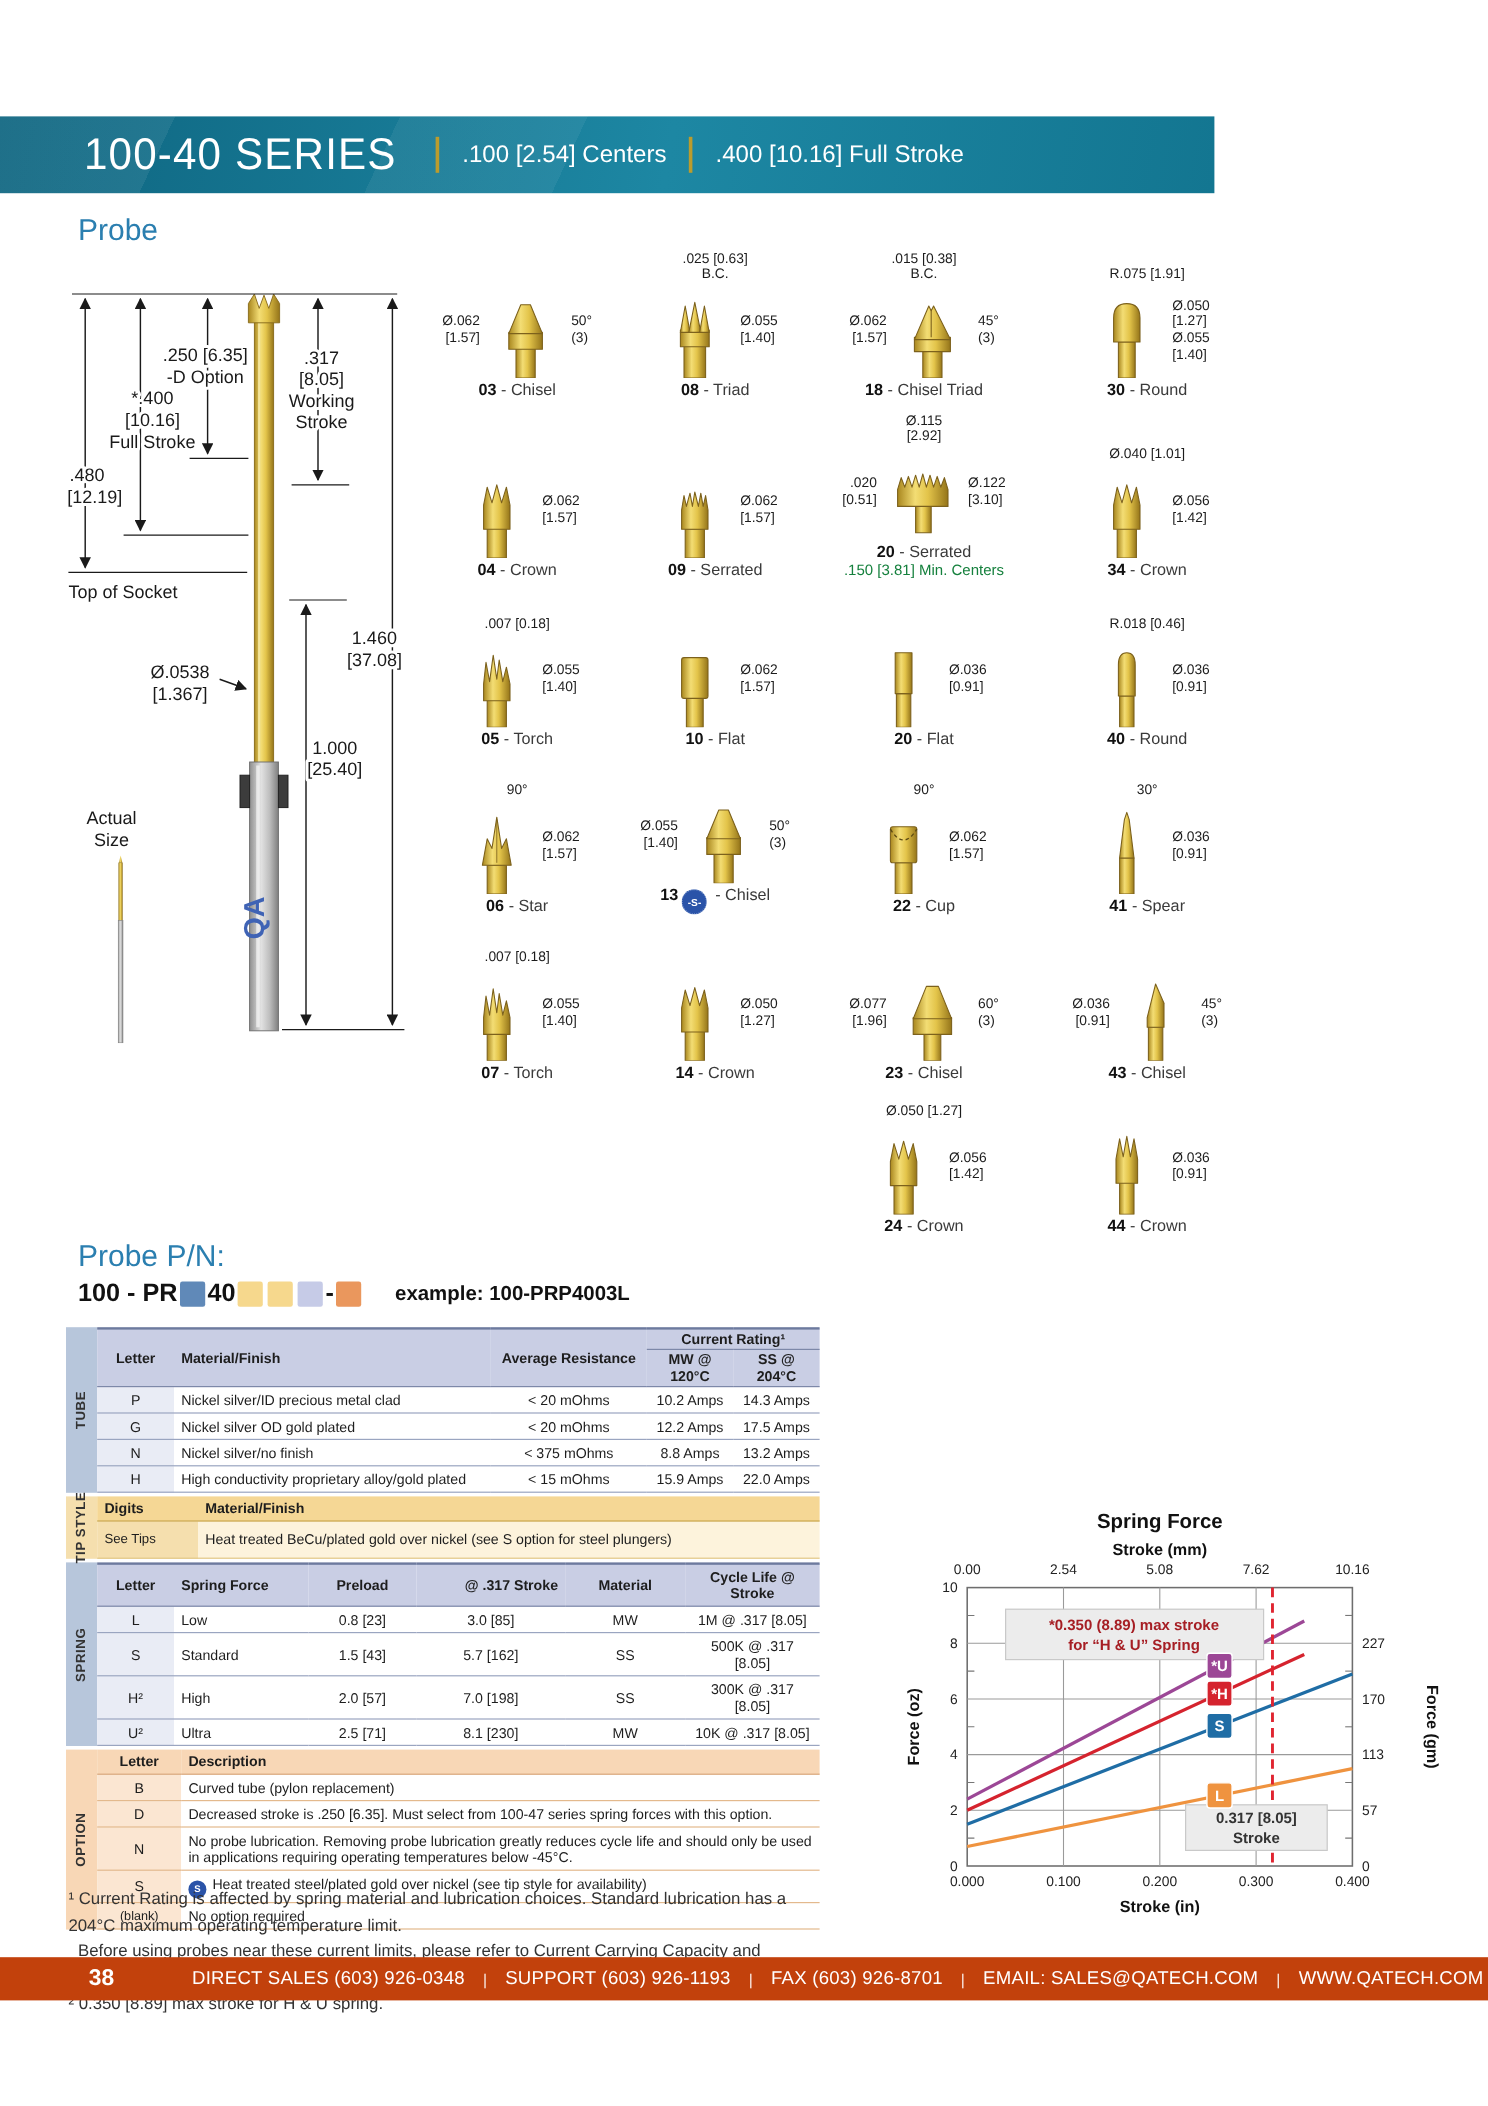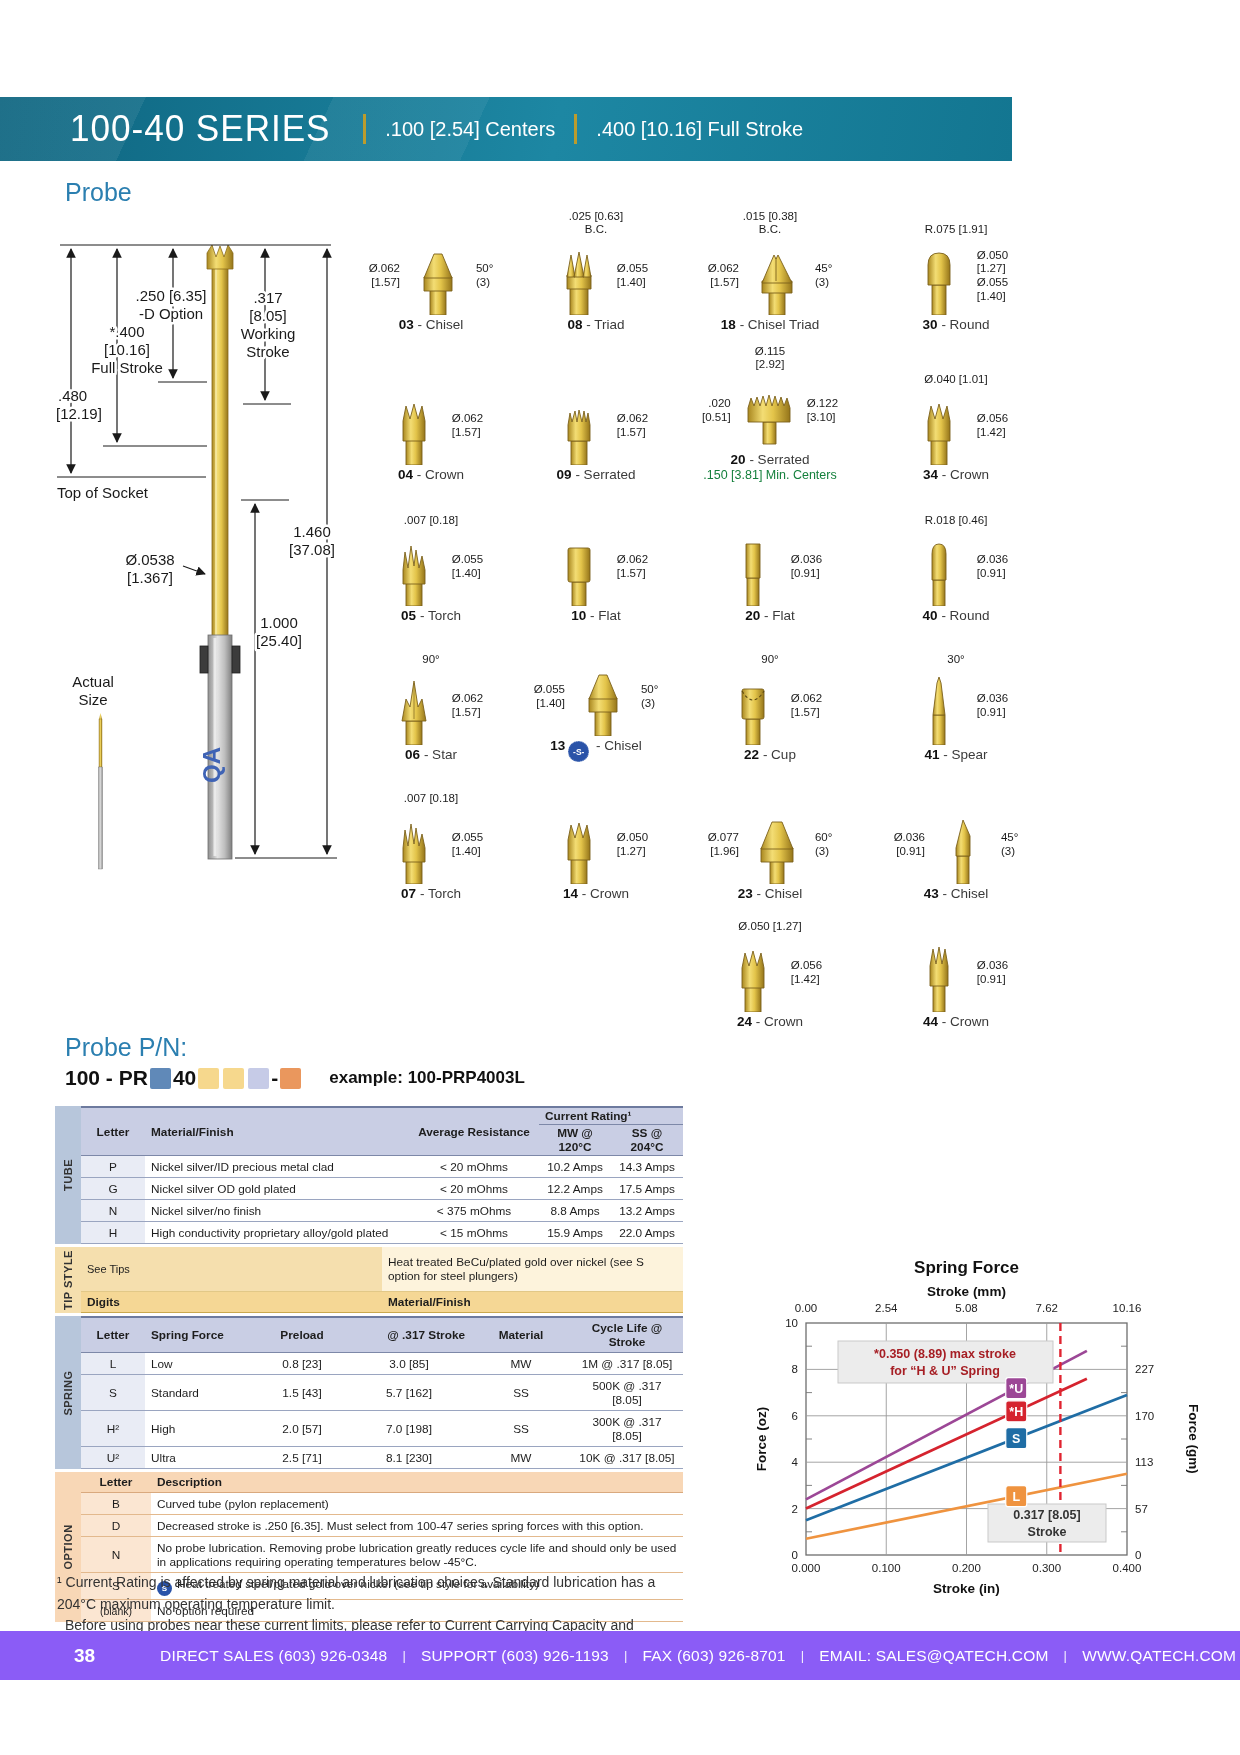--- a/index.html
+++ b/index.html
@@ -73,21 +73,21 @@
   .theme-peach td.letter{background:#fbe6d2;}
   .gear-icon{display:inline-flex;width:15px;height:15px;border-radius:50%;background:#2a53a8;
              color:#fff;font-size:8px;font-weight:bold;align-items:center;justify-content:center;
              vertical-align:-3px;margin-right:5px;}
 
   #footnotes{position:absolute;left:57px;top:1572px;width:630px;font-size:14px;
              line-height:1.55;color:#333;}
   #footnotes div:nth-child(2){padding-left:8px;}
 
   
-  .footer{position:absolute;left:0;top:1631px;width:1240px;height:49px;background:#8b5cf6;
+  .footer{position:absolute;left:0;top:1631px;width:1240px;height:36px;background:#c2410c;
           color:#fff;display:flex;align-items:center;}
   .page-num{padding-left:74px;width:86px;font-size:19px;font-weight:bold;flex:none;}
   .footer-items{display:flex;align-items:center;font-size:15.5px;letter-spacing:.2px;}
   .footer-items .sep{margin:0 15px;opacity:.9;font-size:13px;}
 
   #spring-chart{position:absolute;left:688px;top:1248px;}
   #probe-diagram{position:absolute;left:55px;top:205px;}
   svg text{font-family:"Liberation Sans",sans-serif;}
   .halo{paint-order:stroke;stroke:#fff;stroke-width:5px;stroke-linejoin:round;}
 </style>
@@ -614,21 +614,21 @@
     <div class="tgroup theme-blue">
       <div class="tlabel">
         <span>TUBE</span>
       </div>
       <table>
         <thead>
           <tr>
             <th rowspan="2" style="width:52px;text-align:center;">Letter</th>
             <th rowspan="2" style="width:252px;">Material/Finish</th>
             <th rowspan="2" style="width:118px;text-align:center;">Average Resistance</th>
-            <th colspan="2" style="padding:1px 6px;">Current Rating¹</th>
+            <th colspan="2" style="text-align:center;padding:1px 6px;">Current Rating¹</th>
           </tr>
           <tr>
             <th style="width:90px;text-align:center;padding:1px 6px;">MW @ 120°C</th>
             <th style="width:90px;text-align:center;padding:1px 6px;">SS @ 204°C</th>
           </tr>
           <tr>
             <td class="letter col-center">P</td>
             <td>Nickel silver/ID precious metal clad</td>
             <td class="col-center">&lt; 20 mOhms</td>
             <td class="col-center">10.2 Amps</td>
@@ -658,26 +658,26 @@
         </thead>
       </table>
     </div>
     <div class="tgroup theme-gold">
       <div class="tlabel">
         <span>TIP STYLE</span>
       </div>
       <table>
         <thead>
           <tr>
+            <th style="width: 72px;">Digits</th>
+            <th>Material/Finish</th>
+          </tr>
+          <tr>
             <td class="letter" style="font-size: 11px;">See Tips</td>
             <td style="padding: 8px 6px;">Heat treated BeCu/plated gold over nickel (see S option for steel plungers)</td>
-          </tr>
-          <tr>
-            <th style="width: 72px;">Digits</th>
-            <th>Material/Finish</th>
           </tr>
         </thead>
       </table>
     </div>
     <div class="tgroup theme-blue">
       <div class="tlabel">
         <span>SPRING</span>
       </div>
       <table>
         <thead>

